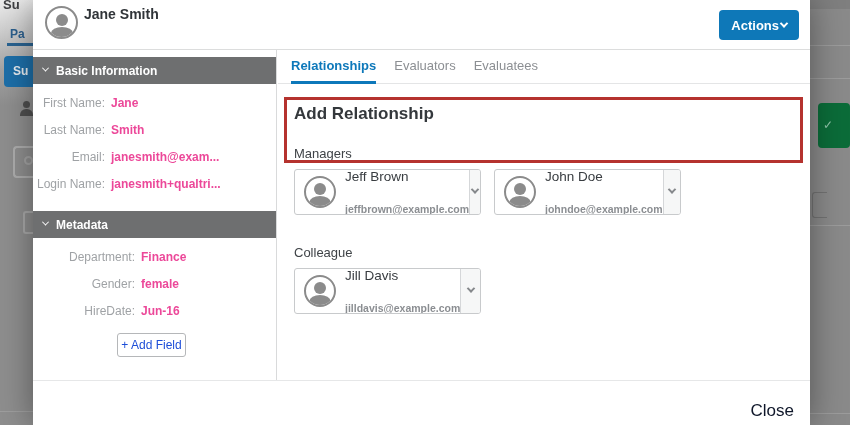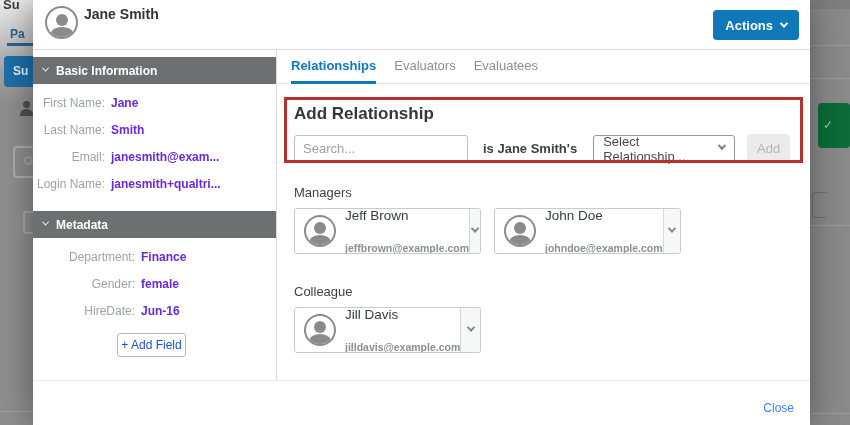--- a/index.html
+++ b/index.html
@@ -37,33 +37,33 @@
   .m-header { position:relative; height:50px; border-bottom:1px solid #dcdddd; }
   .avatar { border-radius:50%; border:2px solid #8b8b8b; background:#fff; position:relative; overflow:hidden; }
   .avatar .head { position:absolute; left:50%; transform:translateX(-50%); border-radius:50%; background:#8b8b8b; }
   .avatar .torso { position:absolute; left:50%; transform:translateX(-50%); border-radius:50% 50% 0 0; background:#8b8b8b; }
   .hdr-avatar { position:absolute; left:12px; top:6px; width:33px; height:33px; }
   .hdr-avatar .head { top:6px; width:12px; height:12px; }
   .hdr-avatar .torso { top:19px; width:22px; height:12px; }
   .hdr-name { position:absolute; left:51px; top:6px; font-size:14px; font-weight:bold; color:#303438; }
   .hdr-email { position:absolute; left:51px; top:24px; font-size:11.5px; color:#87898d; }
   .actions-btn { position:absolute; right:11px; top:10px; height:30px; padding:6px 12px; background:#0e78b8;
-    border:none; border-radius:4px; color:#fff; font-size:13px; font-weight:bold; display:flex; align-items:center; gap:8px; cursor:pointer; }
+    border:none; border-radius:4px; color:#fff; font-size:13px; font-weight:bold; display:flex; align-items:center; gap:2px; cursor:pointer; }
   .chev { display:inline-block; width:6px; height:6px; border-right:2px solid currentColor; border-bottom:2px solid currentColor;
     transform:rotate(45deg) translate(-1px,-1px); }
 
   
   .sidebar { position:absolute; left:0; top:50px; width:244px; height:330px; border-right:1px solid #d9dadb; background:#fff; overflow:hidden; }
   .sec-bar { margin-top:7px; height:27px; background:#6e6f70; color:#fff; font-size:12px; font-weight:bold;
     display:flex; align-items:center; gap:8px; padding-left:10px; }
   .sec-bar .chev { width:5px; height:5px; border-width:1.5px; margin-top:-2px; }
   .fields { margin-top:12px; }
   .frow { height:27px; display:flex; align-items:flex-start; font-size:12px; }
   .frow .lbl { text-align:right; color:#9fa2a5; padding-right:6px; }
-  .frow .val { color:#6d28d9; font-weight:bold; font-size:12px; }
+  .frow .val { color:#ec4899; font-weight:bold; font-size:12px; }
   .fields.basic .lbl { width:78px; }
   .fields.meta .lbl { width:108px; }
   .add-field-btn { display:block; margin:2px 0 0 84px; width:69px; height:24px; background:#fff;
     border:1px solid #b5b7b9; border-radius:3px; font-size:12px; color:#1d4ed8; font-family:inherit; cursor:pointer; }
 
   
   .main { position:absolute; left:245px; top:50px; width:532px; height:330px; background:#fff; }
   .tabs { height:34px; border-bottom:1px solid #e4e5e6; display:flex; gap:18px; padding-left:13px; }
   .tab { font-size:13px; line-height:31px; height:34px; color:#8c8f93; cursor:pointer; }
   .tab.active { color:#0d78ba; font-weight:bold; border-bottom:3px solid #0d78ba; }
@@ -92,21 +92,21 @@
   .card-avatar { width:32px; height:32px; flex:0 0 32px; }
   .card-avatar .head { top:5px; width:12px; height:12px; }
   .card-avatar .torso { top:18px; width:21px; height:12px; }
   .pcard-text .nm { font-size:13.5px; font-weight:normal; color:#383c40; }
   .pcard-text .em { font-size:10.5px; color:#8b8e92; margin-top:19px;font-weight:bold; }
   .pcard-dd { width:27px; background:#f6f7f7; border-left:1px solid #d5d7d9; display:flex; align-items:center;
     justify-content:center; cursor:pointer; color:#85888b; }
   .pcard-dd .chev { margin-top:-3px; }
 
   .m-footer { position:absolute; left:0; top:380px; width:777px; height:45px; border-top:1px solid #e6e7e8; background:#fff; }
-  .close-link { position:absolute; right:16px; top:20px; font-size:12px; color:#3b82f6; cursor:pointer; }
+  .close-link { position:absolute; right:16px; top:20px; font-size:17px; color:#0f172a; cursor:pointer; }
 </style>
 </head>
 <body>
 
 <div class="screen">
 
   <div class="bg-left">
     <div class="bg-su-heading">Su</div>
     <div class="bg-pa-tab">Pa</div>
     <div class="bg-pa-underline"></div>
@@ -195,29 +195,20 @@
       <div class="tabs">
         <div class="tab active">Relationships</div>
         <div class="tab">Evaluators</div>
         <div class="tab">Evaluatees</div>
       </div>
 
       <div class="annotation-box"></div>
 
       <div class="content">
         <div class="add-title">Add Relationship</div>
-        <div class="controls">
-          <input class="search-input" placeholder="Search..." style="">
-          <span class="connector">is Jane Smith's</span>
-          <div class="rel-select">
-            <span>Select Relationship...</span>
-            <span class="chev"></span>
-          </div>
-          <button class="add-btn" disabled="">Add</button>
-        </div>
 
         <div class="group-title g1-title">Managers</div>
         <div class="cards">
           <div class="pcard">
             <div class="pcard-body">
               <div class="avatar card-avatar">
                   <span class="head"></span>
                   <span class="torso"></span>
                 </div>
               <div class="pcard-text">

